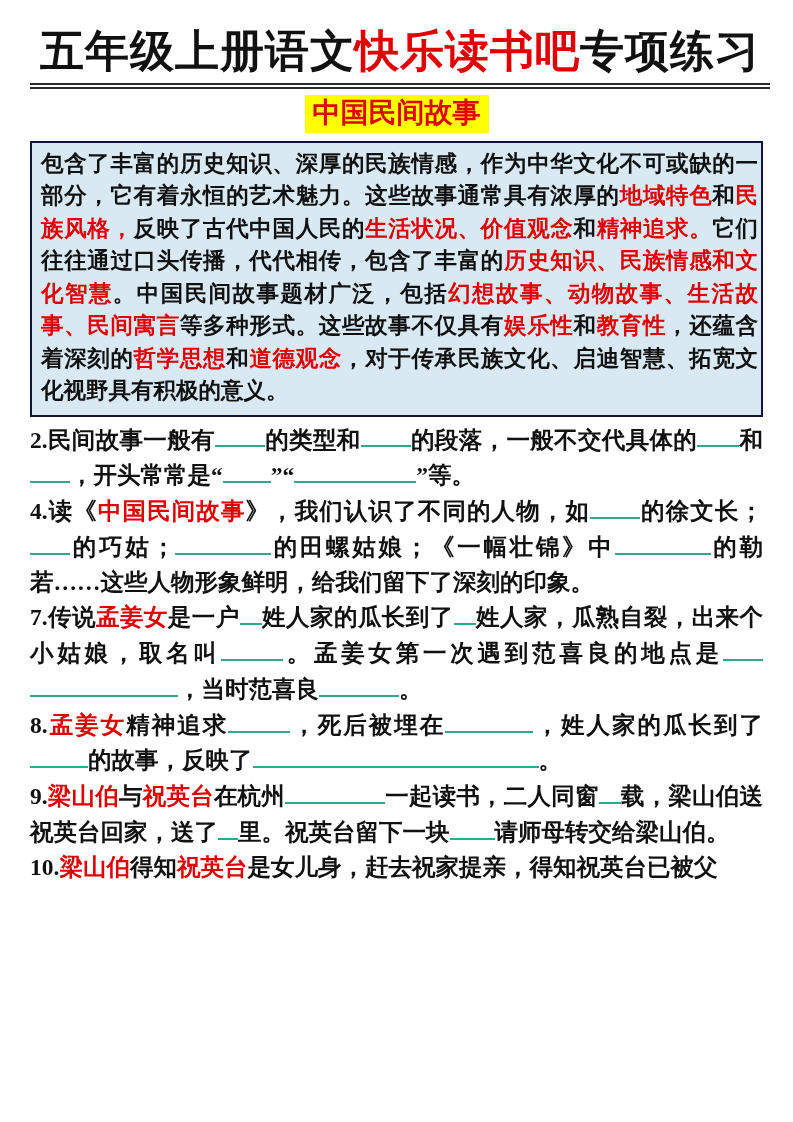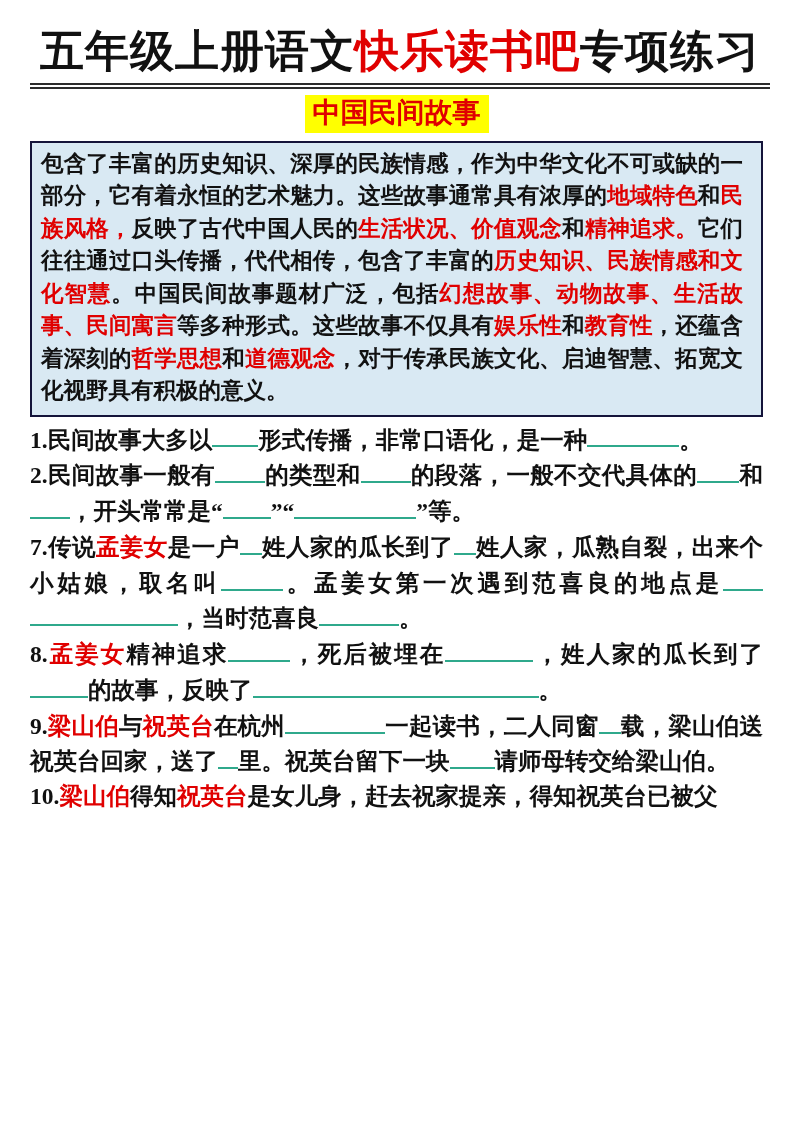--- a/index.html
+++ b/index.html
@@ -30,21 +30,21 @@
     background:var(--yellow,#ffff00);
     color:var(--red,#e00000);
     font-size:28px;
     font-weight:700;
     line-height:1.2;
     padding:1px 8px 3px 8px;
   }
   .intro-box{
     border:2px solid var(--boxborder,#14143a);
     background:var(--boxbg,#d9e9f3);
-    padding:5px 18px 7px 9px;
+    padding:5px 3px 7px 9px;
     font-size:22.5px;
     font-weight:700;
     line-height:32.5px;
     text-align:justify;
     text-justify:inter-ideograph;
   }
   .questions{margin-top:5px;}
   .question{
     margin:0;
     font-size:23.5px;
@@ -70,21 +70,21 @@
     <h1 class="title"><span>五年级上册语文</span><span class="red">快乐读书吧</span><span>专项练习</span></h1>
   </div>
 
   <div class="subtitle-wrap">
     <span class="subtitle">中国民间故事</span>
   </div>
 
   <div class="intro-box"><span>包含了丰富的历史知识、深厚的民族情感，作为中华文化不可或缺的一部分，它有着永恒的艺术魅力。这些故事通常具有浓厚的</span><span class="red">地域特色</span><span>和</span><span class="red">民族风格，</span><span>反映了古代中国人民的</span><span class="red">生活状况、价值观念</span><span>和</span><span class="red">精神追求。</span><span>它们往往通过口头传播，代代相传，包含了丰富的</span><span class="red">历史知识、民族情感和文化智慧</span><span>。中国民间故事题材广泛，包括</span><span class="red">幻想故事、动物故事、生活故事、民间寓言</span><span>等多种形式。这些故事不仅具有</span><span class="red">娱乐性</span><span>和</span><span class="red">教育性</span><span>，还蕴含着深刻的</span><span class="red">哲学思想</span><span>和</span><span class="red">道德观念</span><span>，对于传承民族文化、启迪智慧、拓宽文化视野具有积极的意义。</span></div>
 
   <div class="questions">
-      <p class="question"><span>1.民间故事大多以</span><span class="blank" style="width: 46px;"></span><span>形式传播，非常口语化，是一种</span><span class="blank" style="width: 92px;"></span><span>。</span></p>
       <p class="question"><span>2.民间故事一般有</span><span class="blank" style="width: 50px;"></span><span>的类型和</span><span class="blank" style="width: 50px;"></span><span>的段落，一般不交代具体的</span><span class="blank" style="width: 42px;"></span><span>和</span><span class="blank" style="width: 40px;"></span><span>，开头常常是“</span><span class="blank" style="width: 48px;"></span><span>”“</span><span class="blank" style="width: 122px;"></span><span>”等。</span></p>
+      <p class="question"><span>4.读《</span><span class="red">中国民间故事</span><span>》，我们认识了不同的人物，如</span><span class="blank" style="width: 50px;"></span><span>的徐文长；</span><span class="blank" style="width: 40px;"></span><span>的巧姑；</span><span class="blank" style="width: 96px;"></span><span>的田螺姑娘；《一幅壮锦》中</span><span class="blank" style="width: 96px;"></span><span>的勒若……这些人物形象鲜明，给我们留下了深刻的印象。</span></p>
       <p class="question"><span>7.传说</span><span class="red">孟姜女</span><span>是一户</span><span class="blank" style="width: 22px;"></span><span>姓人家的瓜长到了</span><span class="blank" style="width: 22px;"></span><span>姓人家，瓜熟自裂，出来个小姑娘，取名叫</span><span class="blank" style="width: 62px;"></span><span>。孟姜女第一次遇到范喜良的地点是</span><span class="blank" style="width: 40px;"></span><span class="blank" style="width: 148px;"></span><span>，当时范喜良</span><span class="blank" style="width: 80px;"></span><span>。</span></p>
       <p class="question"><span>8.</span><span class="red">孟姜女</span><span>精神追求</span><span class="blank" style="width: 62px;"></span><span>，死后被埋在</span><span class="blank" style="width: 88px;"></span><span>，姓人家的瓜长到了</span><span class="blank" style="width: 58px;"></span><span>的故事，反映了</span><span class="blank" style="width: 286px;"></span><span>。</span></p>
       <p class="question"><span>9.</span><span class="red">梁山伯</span><span>与</span><span class="red">祝英台</span><span>在杭州</span><span class="blank" style="width: 100px;"></span><span>一起读书，二人同窗</span><span class="blank" style="width: 22px;"></span><span>载，梁山伯送祝英台回家，送了</span><span class="blank" style="width: 20px;"></span><span>里。祝英台留下一块</span><span class="blank" style="width: 45px;"></span><span>请师母转交给梁山伯。</span></p>
       <p class="question"><span>10.</span><span class="red">梁山伯</span><span>得知</span><span class="red">祝英台</span><span>是女儿身，赶去祝家提亲，得知祝英台已被父</span></p>
     </div>
 
 </div>
 
 </body></html>

